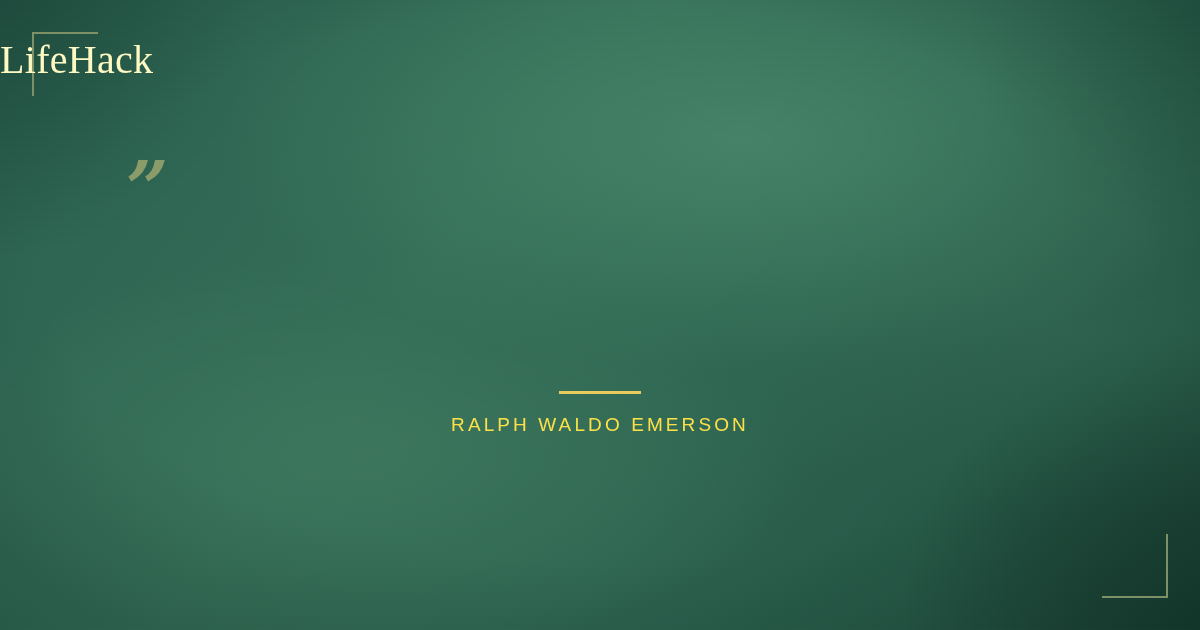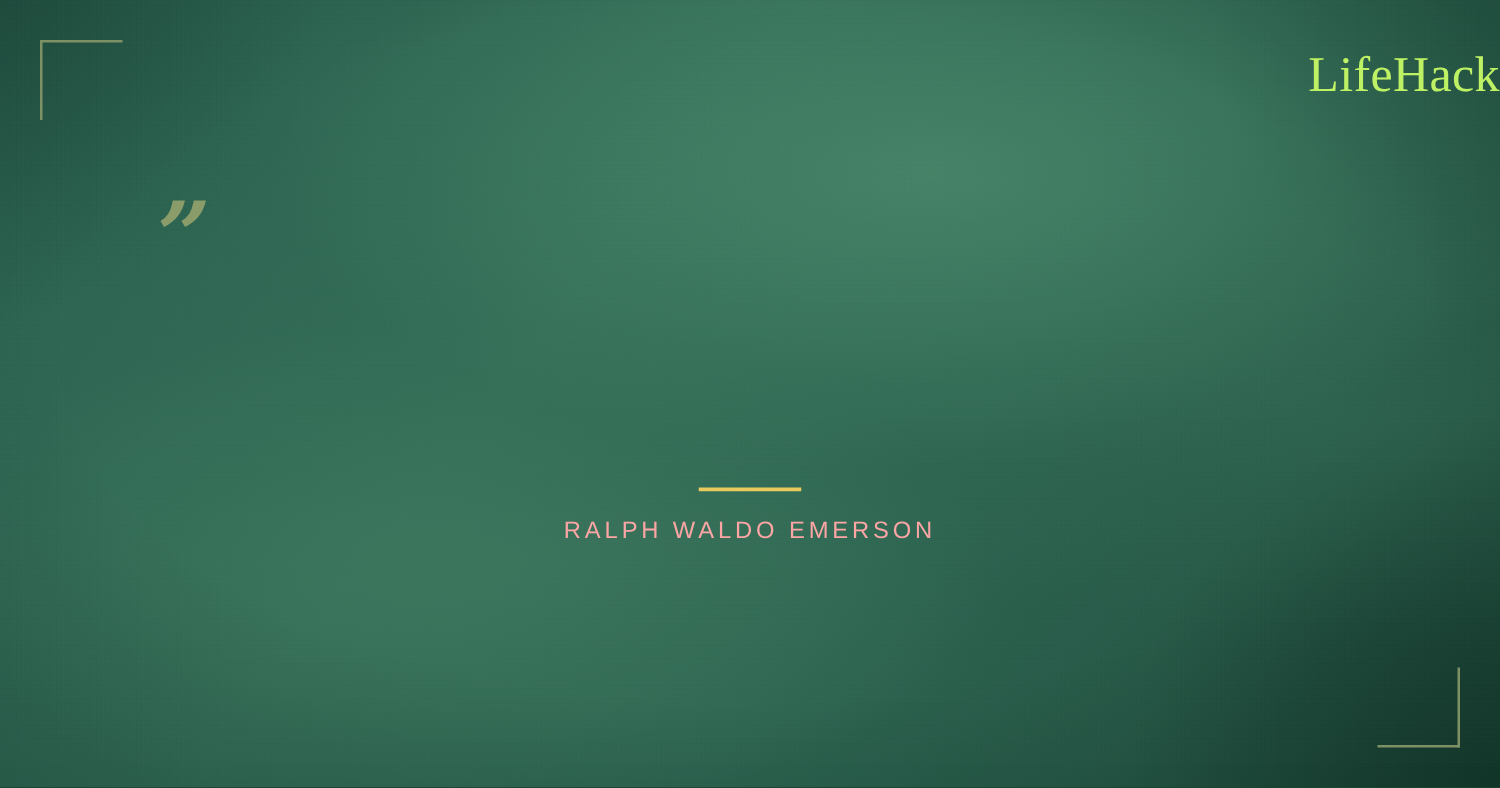--- a/index.html
+++ b/index.html
@@ -64,26 +64,26 @@
     right: 32px;
     border-width: 0 2px 2px 0;
   }
 
   
   .logo {
     position: absolute;
     top: 38px;
     left: 0;
     width: 1200px;
-    text-align: right;
+    text-align: left;
     font-family: "Liberation Serif", "DejaVu Serif", serif;
     font-size: 40px;
     line-height: 44px;
     font-weight: 400;
-    color: #bef264;
+    color: #fef9c3;
     letter-spacing: 0.3px;
   }
 
   
   .quote-mark {
     position: absolute;
     top: 152px;
     left: 126px;
     font-family: "DejaVu Serif", "Liberation Serif", serif;
     font-style: italic;
@@ -132,21 +132,21 @@
   .attribution {
     position: absolute;
     top: 413px;
     left: 0;
     width: 1200px;
     text-align: center;
     font-family: "Liberation Sans", "DejaVu Sans", sans-serif;
     font-size: 19px;
     line-height: 24px;
     font-weight: 400;
-    color: #fca5a5;
+    color: #fde047;
     letter-spacing: 3.1px;
     text-transform: uppercase;
   }
 </style>
 </head>
 <body>
 
 <div id="canvas">
 
   <div class="bg-layer bg-base"></div>

